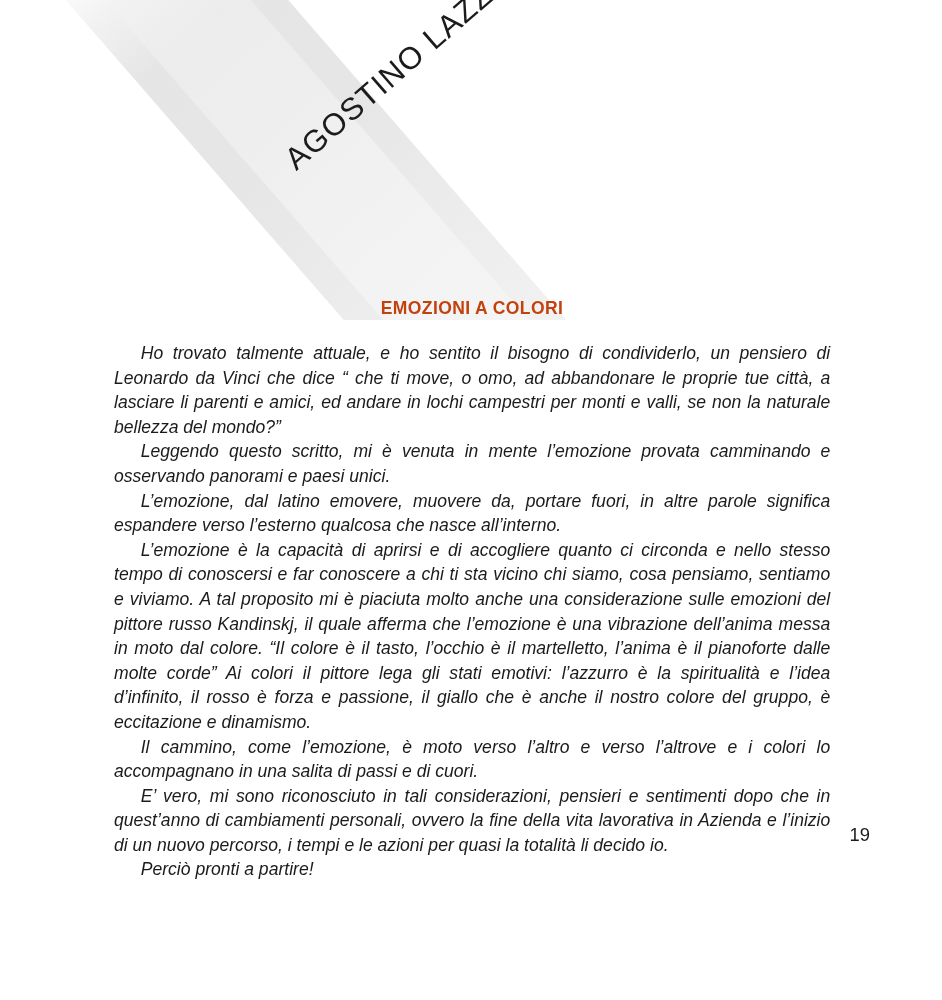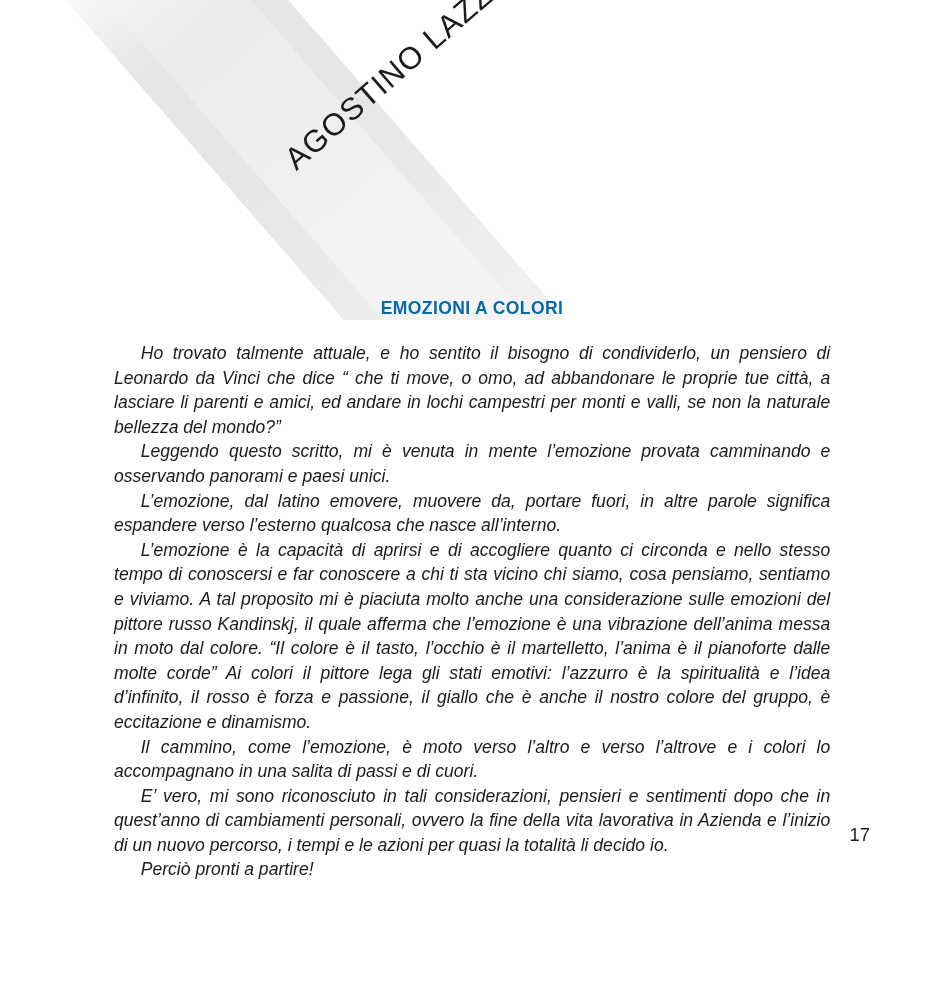--- a/index.html
+++ b/index.html
@@ -86,21 +86,21 @@
 
   .doc-title {
     position: absolute;
     left: 0;
     top: 298px;
     width: 716px;
     text-align: center;
     font-size: 17.5px;
     font-weight: bold;
     letter-spacing: 0.4px;
-    color: #0369a1;
+    color: #c2410c;
   }
 
   .body-copy {
     position: absolute;
     left: 0;
     top: 341px;
     width: 716px;
     font-style: italic;
   }
 
@@ -149,16 +149,16 @@
     <div class="body-copy">
       <p class="para">Ho trovato talmente attuale, e ho sentito il bisogno  di condividerlo, un pensiero di Leonardo da Vinci che dice “ che ti move, o omo, ad abbandonare le proprie  tue città, a lasciare li parenti e amici, ed andare in lochi campestri per monti e valli, se non la naturale bellezza del mondo?”</p>
       <p class="para">Leggendo questo scritto, mi è venuta in mente l’emozione provata camminando e osservando panorami e paesi unici.</p>
       <p class="para">L’emozione, dal latino emovere, muovere da, portare fuori, in altre parole significa espandere verso l’esterno qualcosa che nasce all’interno.</p>
       <p class="para">L’emozione è la capacità di aprirsi e di accogliere quanto ci circonda e nello stesso tempo di conoscersi e far conoscere a chi ti sta vicino chi siamo, cosa pensiamo, sentiamo e viviamo. A tal proposito mi è piaciuta molto anche una considerazione sulle emozioni del pittore russo Kandinskj, il quale afferma che l’emozione è una vibrazione dell’anima messa in moto dal colore. “Il colore è il tasto, l’occhio è il martelletto, l’anima è il pianoforte dalle molte corde” Ai colori il pittore lega gli stati emotivi: l’azzurro è la spiritualità e l’idea d’infinito, il rosso è forza e passione, il giallo che è anche il nostro colore del gruppo, è eccitazione e dinamismo.</p>
       <p class="para">Il cammino, come l’emozione, è moto verso l’altro e verso l’altrove e i colori lo accompagnano in una salita di passi e di cuori.</p>
       <p class="para">E’ vero, mi sono riconosciuto in tali considerazioni, pensieri e sentimenti dopo che in quest’anno di cambiamenti personali, ovvero la fine della vita lavorativa in Azienda e l’inizio di un nuovo percorso, i tempi e le azioni per quasi la totalità li decido io.</p>
       <p class="para">Perciò pronti a partire!</p>
     </div>
 
-    <div class="page-number">17</div>
+    <div class="page-number">19</div>
 
   </div>
 </div>
 
 </body></html>

